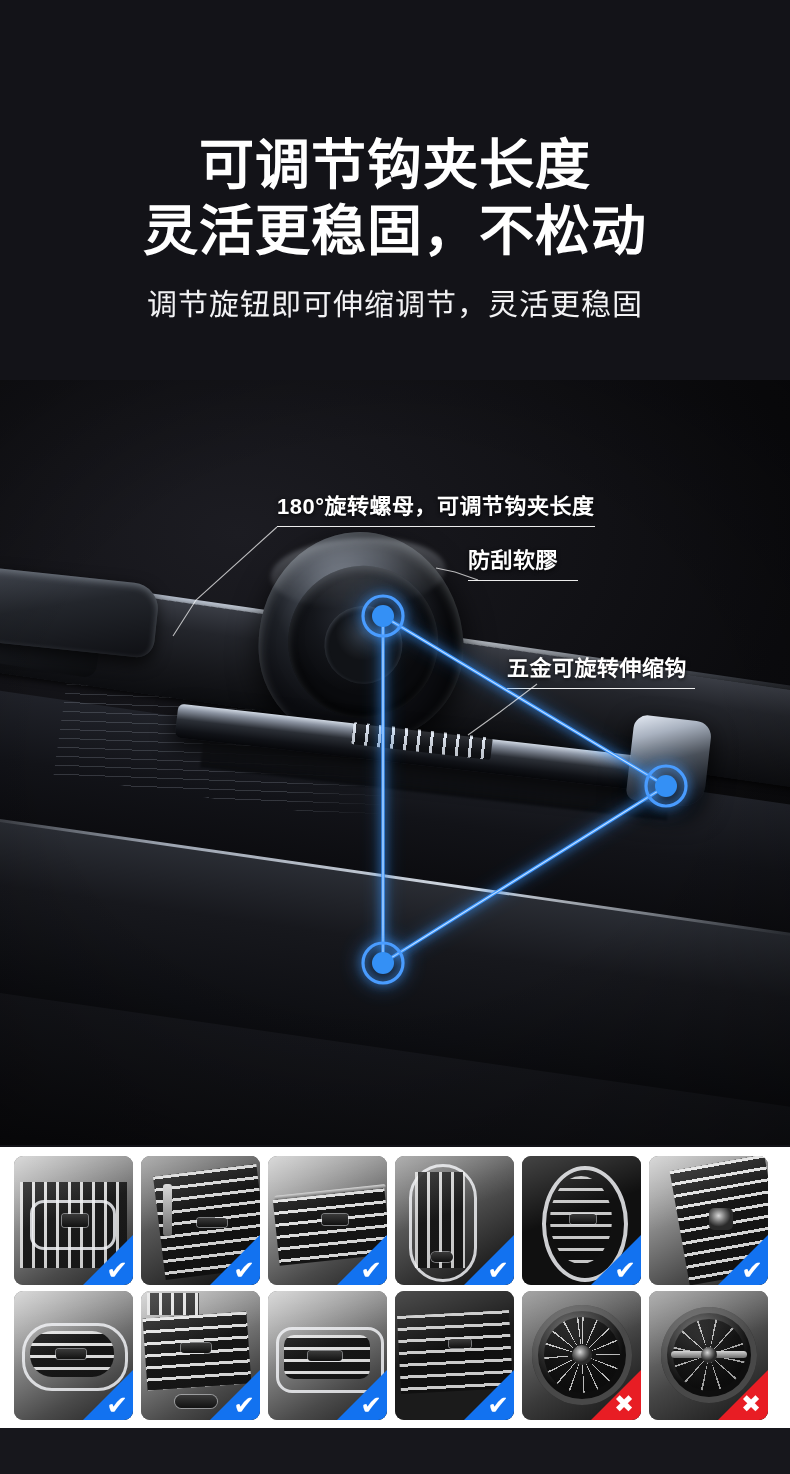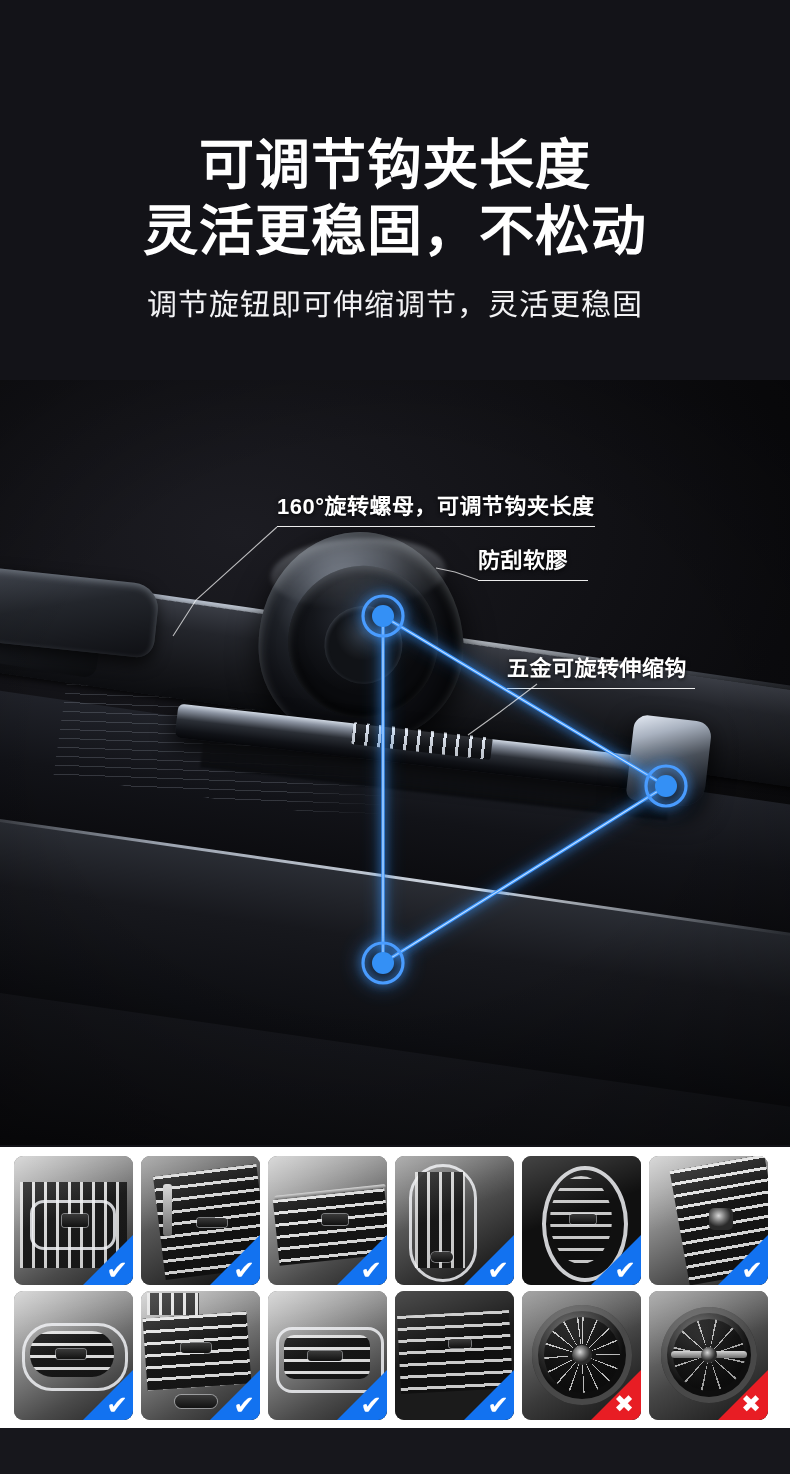--- a/index.html
+++ b/index.html
@@ -159,21 +159,21 @@
     pointer-events:none;}
 
   
   .callout{position:absolute;z-index:28;color:#ffffff;white-space:nowrap;}
   .callout .c-text{font-size:22px;line-height:26px;font-weight:bold;letter-spacing:.5px;
     text-shadow:0 1px 4px rgba(0,0,0,.9);}
   .c-rule{height:1px;background:rgba(255,255,255,.92);margin-top:6px;}
 
   #callout-nut{left:277px;top:494px;}
   #callout-nut .c-rule{width:318px;}
-  #callout-rubber{left:478px;top:548px;}
+  #callout-rubber{left:468px;top:548px;}
   #callout-rubber .c-rule{width:110px;}
   #callout-hook{left:507px;top:656px;}
   #callout-hook .c-rule{width:188px;}
 
   
   .tri-svg{position:absolute;left:0;top:0;width:790px;height:1474px;z-index:29;pointer-events:none;}
 
   
   .compat{
     position:absolute;left:0;top:1147px;width:790px;height:281px;
@@ -303,21 +303,21 @@
       <circle cx="383" cy="963" r="11" fill="#3490f5"></circle>
     </g>
     <g stroke="rgba(255,255,255,.7)" stroke-width="1.1" fill="none">
       <path d="M277 527 L196 600 L173 636"></path>
       <path d="M478 580 L455 572 L436 568"></path>
       <path d="M537 684 L500 712 L468 735"></path>
     </g>
   </svg>
 
   <div class="callout" id="callout-nut">
-    <div class="c-text">160°旋转螺母，可调节钩夹长度</div>
+    <div class="c-text">180°旋转螺母，可调节钩夹长度</div>
     <div class="c-rule"></div>
   </div>
   <div class="callout" id="callout-rubber">
     <div class="c-text">防刮软膠</div>
     <div class="c-rule"></div>
   </div>
   <div class="callout" id="callout-hook">
     <div class="c-text">五金可旋转伸缩钩</div>
     <div class="c-rule"></div>
   </div>

